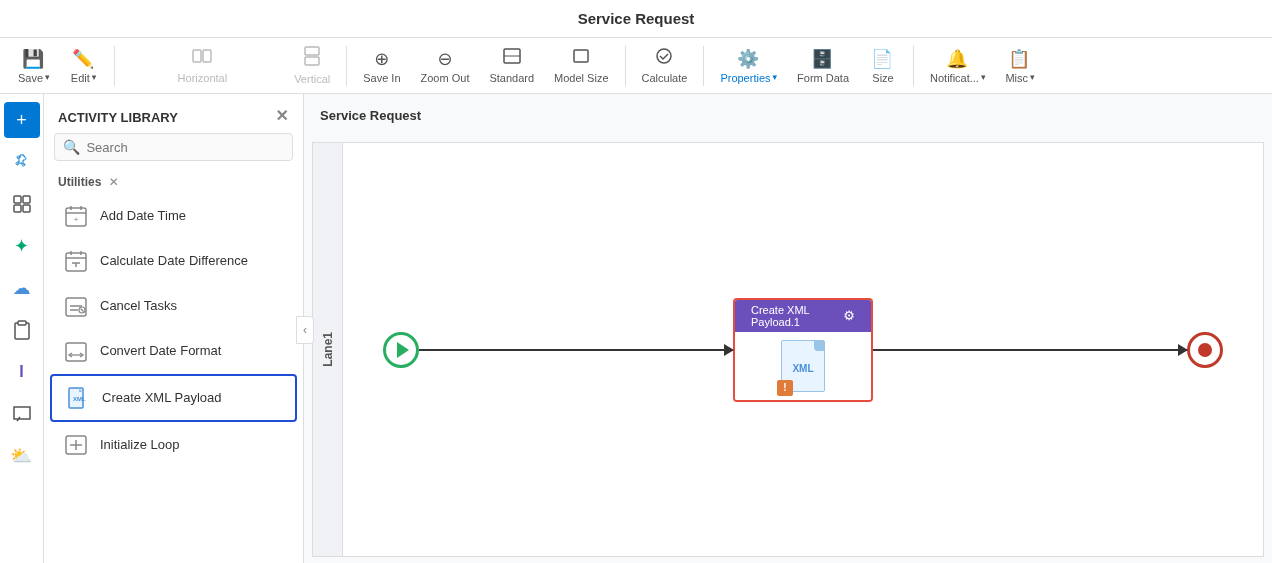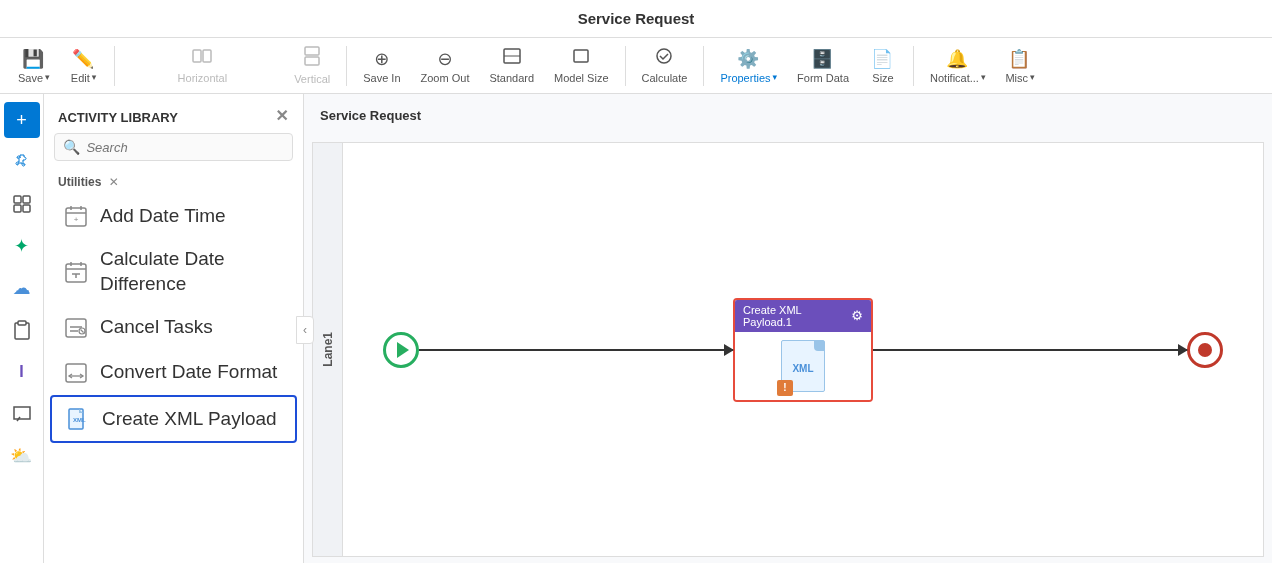--- a/index.html
+++ b/index.html
@@ -110,21 +110,20 @@
       gap: 6px;
       background: #fafafa;
     }
     .search-box input {
       border: none;
       background: transparent;
       outline: none;
       font-size: 13px;
       color: #333;
       width: 100%;
-      font-style: italic;
     }
     .search-icon { color: #999; font-size: 14px; }
 
     .category-label {
       padding: 6px 14px 4px 14px;
       font-size: 12px;
       font-weight: 700;
       color: #555;
     }
 
@@ -144,21 +143,21 @@
     .activity-item .act-icon {
       width: 28px;
       height: 28px;
       display: flex;
       align-items: center;
       justify-content: center;
       font-size: 16px;
       color: #888;
       flex-shrink: 0;
     }
-    .activity-item .act-label { font-size: 19px; color: #333; line-height: 1.3; }
+    .activity-item .act-label { font-size: 13px; color: #333; line-height: 1.3; }
 
     
     .collapse-btn {
       position: absolute;
       left: 296px;
       top: 50%;
       transform: translateY(-50%);
       width: 18px;
       height: 28px;
       background: #fff;
@@ -298,21 +297,21 @@
       background: #fff;
       border-radius: 4px;
       width: 140px;
       flex-shrink: 0;
       overflow: hidden;
     }
     .activity-node-header {
       background: #6b4fbb;
       color: #fff;
       font-size: 11px;
-      padding: 4px 8px;
+      padding: 4px 16px;
       display: flex;
       align-items: center;
       justify-content: space-between;
     }
     .activity-node-body {
       padding: 8px;
       display: flex;
       align-items: center;
       justify-content: center;
       gap: 8px;
@@ -584,20 +583,29 @@
         <div class="act-icon">
           <svg width="24" height="24" viewBox="0 0 24 24">
             <rect x="3" y="2" width="14" height="20" rx="1" stroke="#4a90d9" stroke-width="1.5" fill="#e8f4ff"></rect>
             <polygon points="13,2 17,6 13,6" fill="#99c4e8"></polygon>
             <text x="7" y="15" font-size="6" font-weight="bold" fill="#4a90d9">XML</text>
           </svg>
         </div>
         <span class="act-label">Create XML Payload</span>
       </div>
 
+      <div class="activity-item">
+        <div class="act-icon">
+          <svg width="24" height="24" viewBox="0 0 24 24">
+              <rect x="2" y="3" width="20" height="18" rx="2" stroke="#888" stroke-width="1.5" fill="none"></rect>
+              <path d="M6 12h12M12 7v10" stroke="#888" stroke-width="1.5"></path>
+            </svg>
+        </div>
+        <span class="act-label">Initialize Loop</span>
+      </div>
 
     </div>
   </div>
 
   <div class="collapse-btn">‹</div>
 
   <div class="canvas-area">
     <span class="canvas-label">Service Request</span>
 
     <div class="lane-container">

